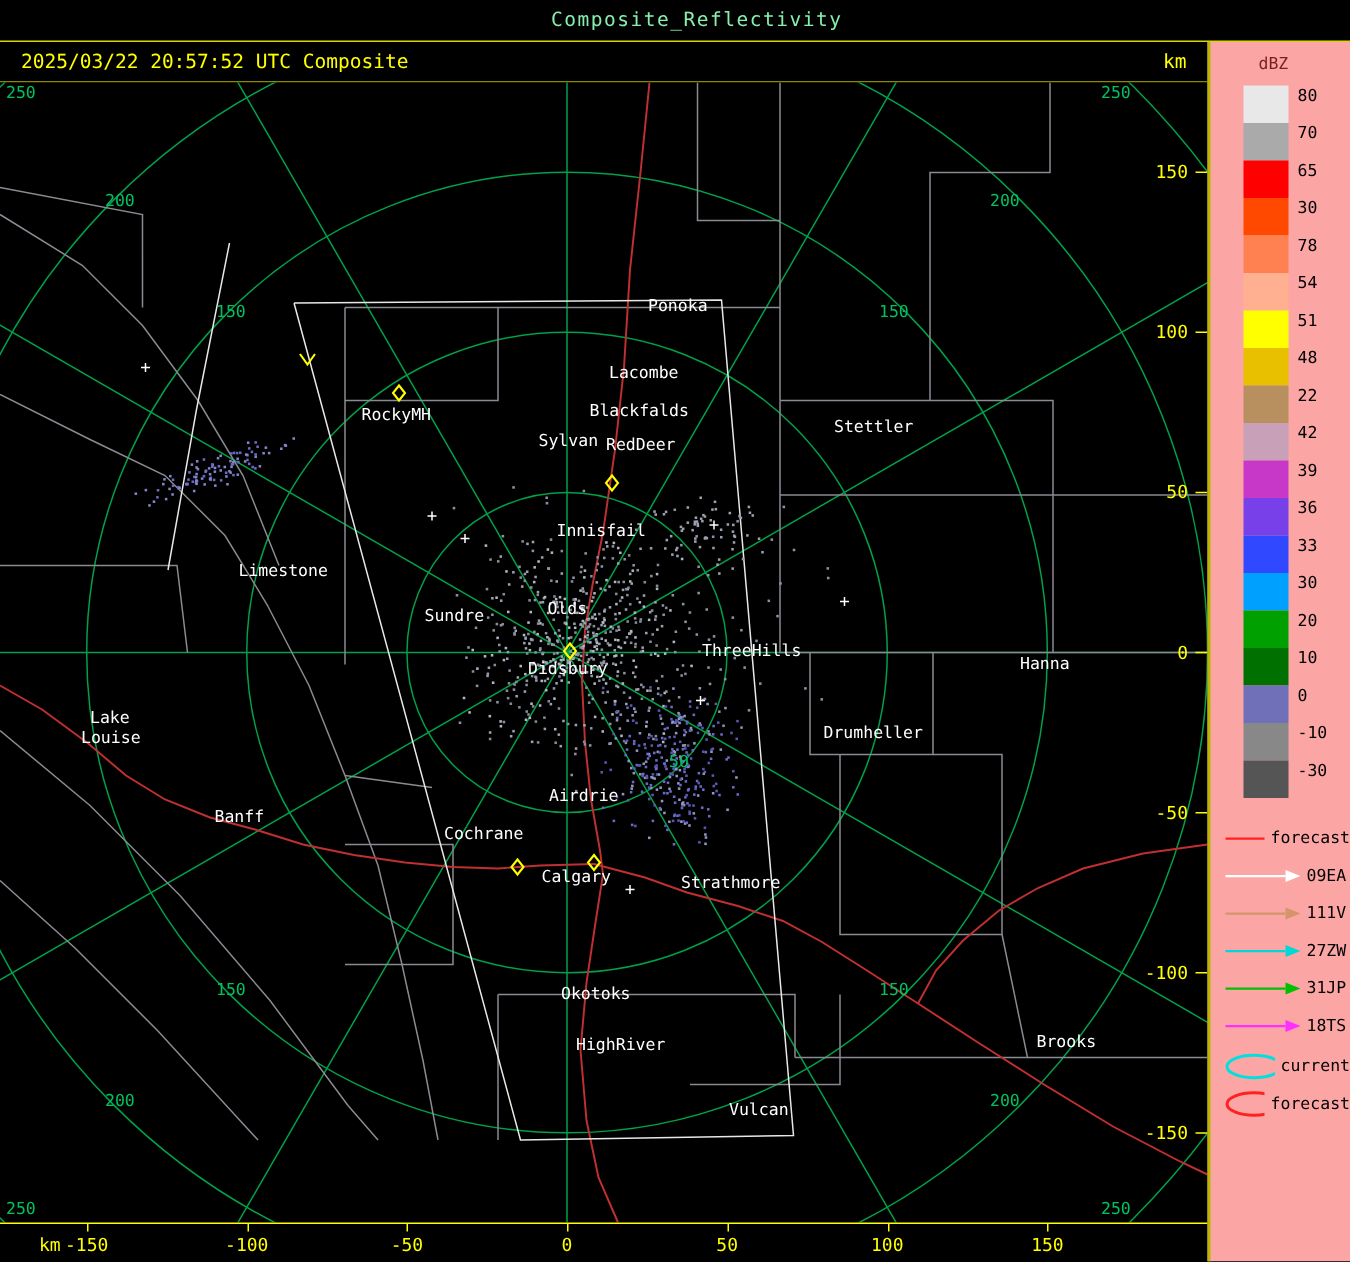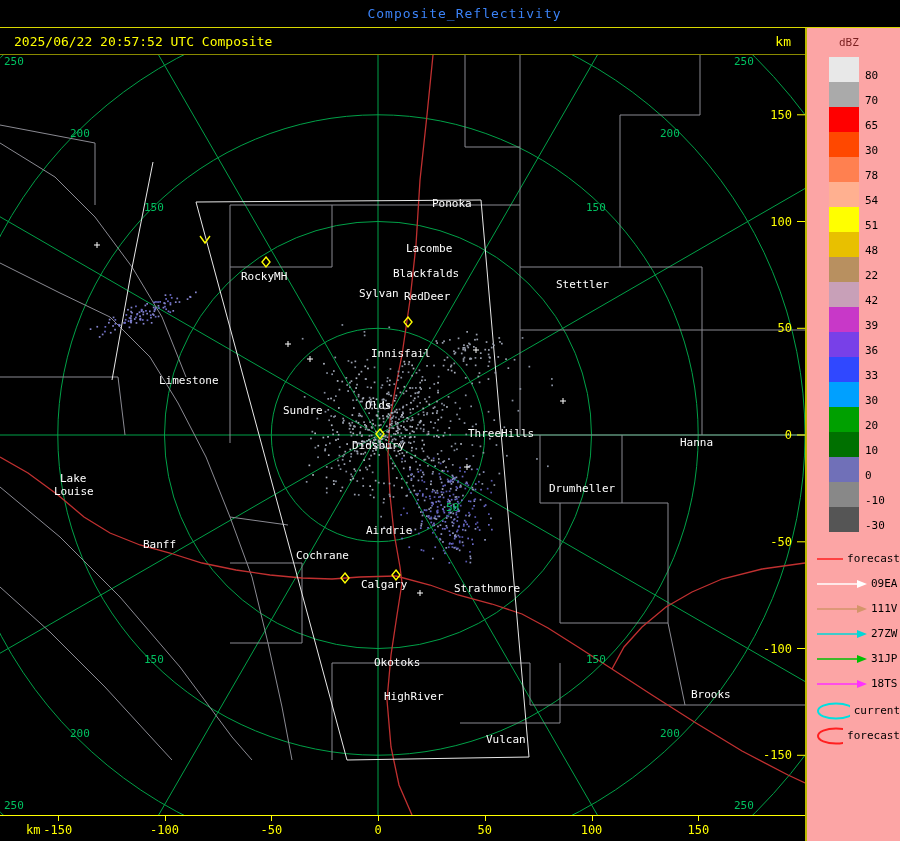--- a/index.html
+++ b/index.html
@@ -3,21 +3,21 @@
 <meta charset="utf-8">
 <style>
   * { box-sizing: border-box; margin: 0; padding: 0; }
   html,body { width: 900px; height: 841px; background: #000; overflow: hidden; }
   body { position: relative; font-family: "DejaVu Sans Mono", monospace; }
 
   .titlebar {
     position: absolute; left: 0; top: 0; width: 900px; height: 28px;
     background: #000; border-bottom: 1px solid #d8d800;
     display: flex; align-items: center; justify-content: center;
-    color: #3b82f6; font-size: 13px; letter-spacing: 1px; padding-left: 29px;
+    color: #86efac; font-size: 13px; letter-spacing: 1px; padding-left: 29px;
   }
   .tsrow {
     position: absolute; left: 0; top: 29px; width: 805px; height: 26px;
     color: #ffff00; font-size: 13px;
     display: flex; align-items: center; justify-content: space-between;
     padding: 0 14px; border-bottom: 1px solid #8a8a00;
   }
   .map {
     position: absolute; left: 0; top: 55px; width: 805px; height: 760px;
     background: #000;
@@ -34,37 +34,37 @@
   .blabel { position: absolute; top: 7px; transform: translateX(-50%); }
   .bunit  { position: absolute; left: 26px; top: 7px; }
 
   .panel {
     position: absolute; left: 805px; top: 28px; width: 95px; height: 813px;
     background: #fca5a5; border-left: 2px solid #b8b800;
     color: #000; font-size: 11px; padding-top: 8px;
   }
   .punit { margin-left: 32px; color: #7a1f1f; margin-bottom: 8px; }
   .pscale { margin-left: 22px; }
-  .prow { display: flex; align-items: flex-end; height: 25px; }
+  .prow { display: flex; align-items: flex-start; height: 25px; }
   .sw { width: 30px; height: 25px; display: inline-block; }
   .plb { margin-left: 6px; }
   .tlegend { margin-left: 8px; margin-top: 14px; }
   .trow { display: flex; align-items: center; height: 25px; }
   .tlb { margin-left: 4px; }
   .alegend { margin-left: 8px; margin-top: 2px; }
 </style>
 </head>
 <body>
 
 <div class="titlebar">
   <span>Composite_Reflectivity</span>
 </div>
 
 <div class="tsrow">
-  <span>2025/06/22 20:57:52 UTC Composite</span>
+  <span>2025/03/22 20:57:52 UTC Composite</span>
   <span>km</span>
 </div>
 
 <div class="map">
   <svg width="805" height="760" viewBox="0 0 805 760">
       <line x1="378" y1="380" x2="938.0" y2="380.0" stroke="#00a148" stroke-width="1"></line>
       <line x1="378" y1="380" x2="863.0" y2="660.0" stroke="#00a148" stroke-width="1"></line>
       <line x1="378" y1="380" x2="658.0" y2="865.0" stroke="#00a148" stroke-width="1"></line>
       <line x1="378" y1="380" x2="378.0" y2="940.0" stroke="#00a148" stroke-width="1"></line>
       <line x1="378" y1="380" x2="98.0" y2="865.0" stroke="#00a148" stroke-width="1"></line>

